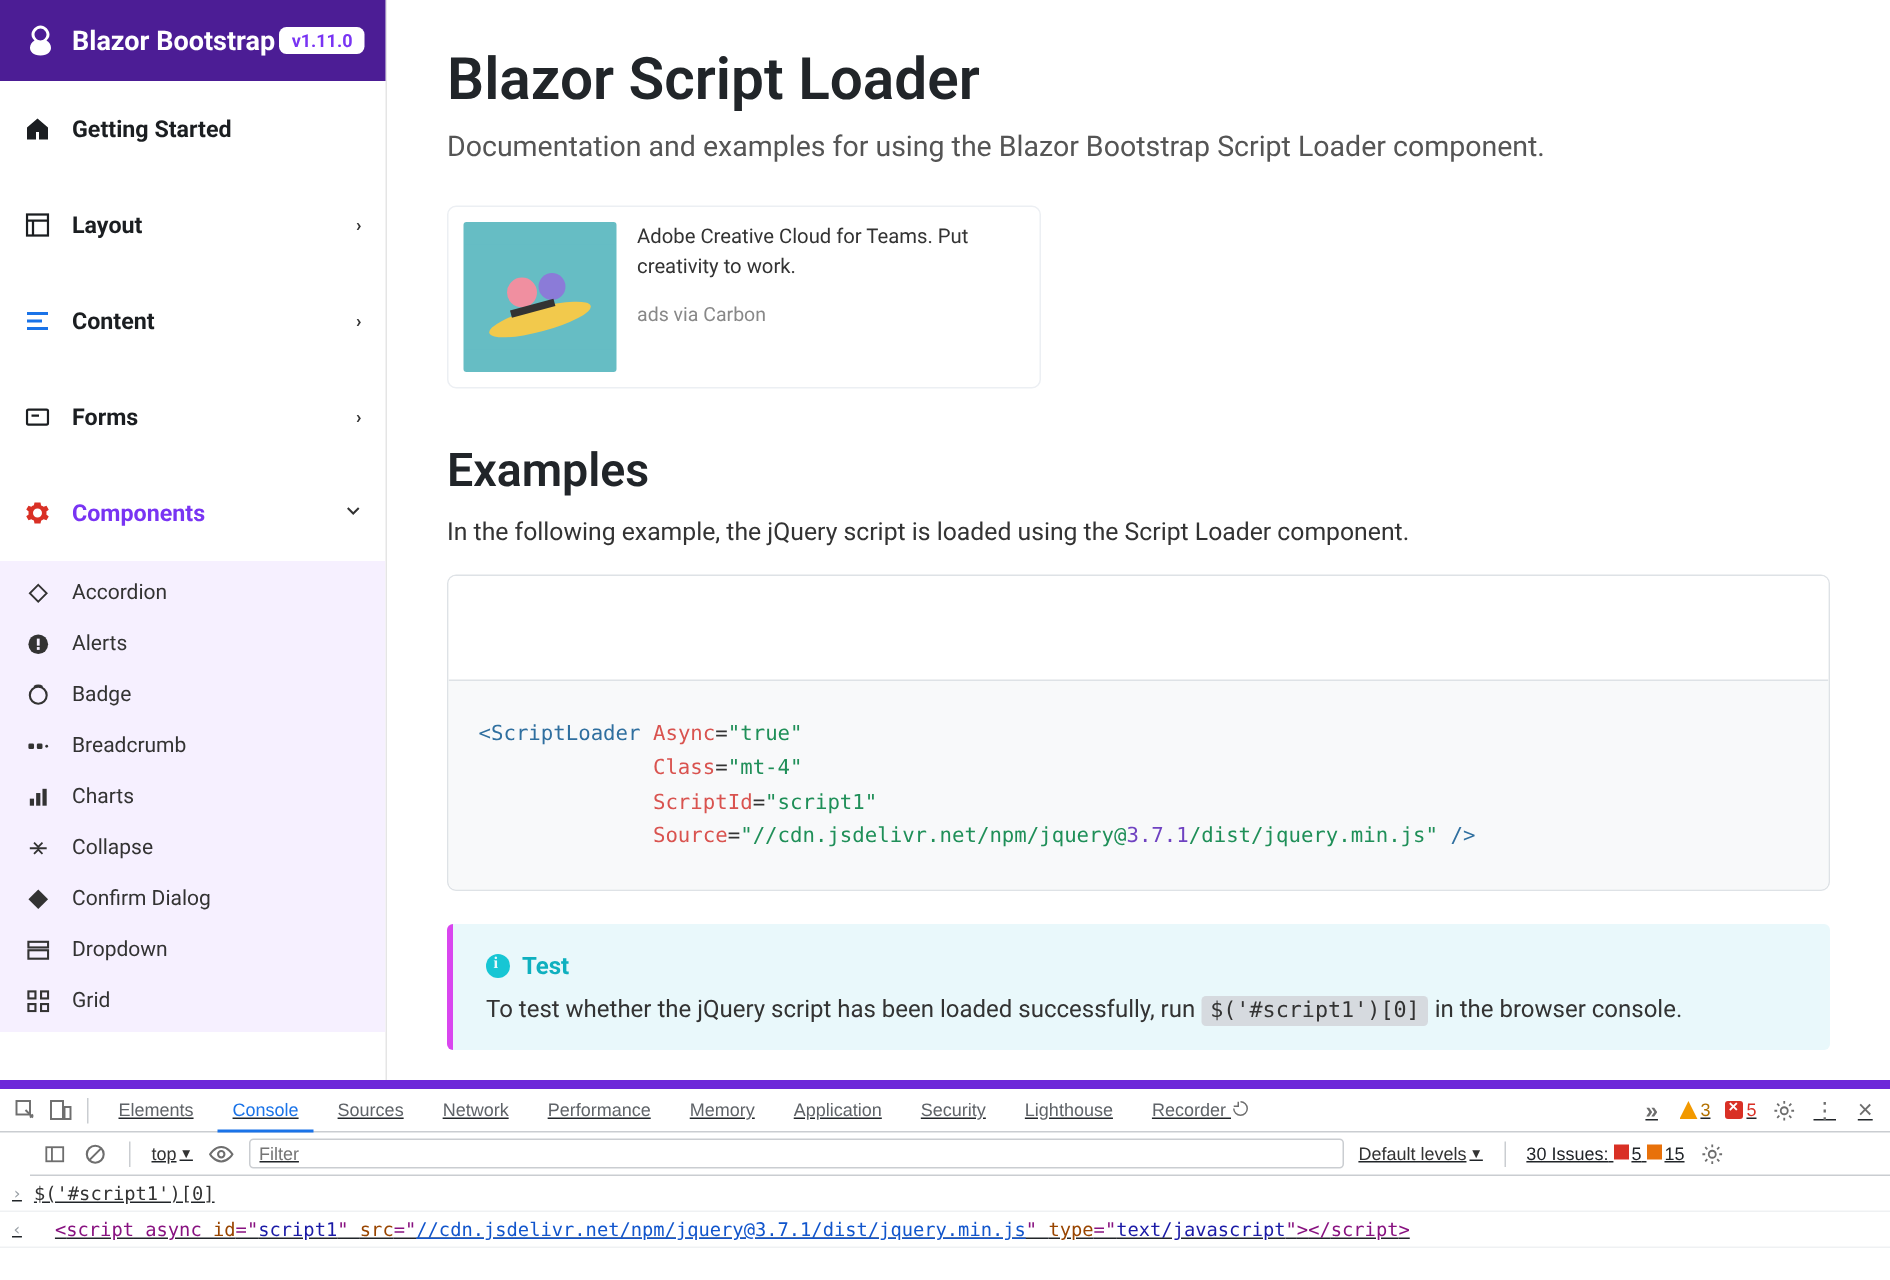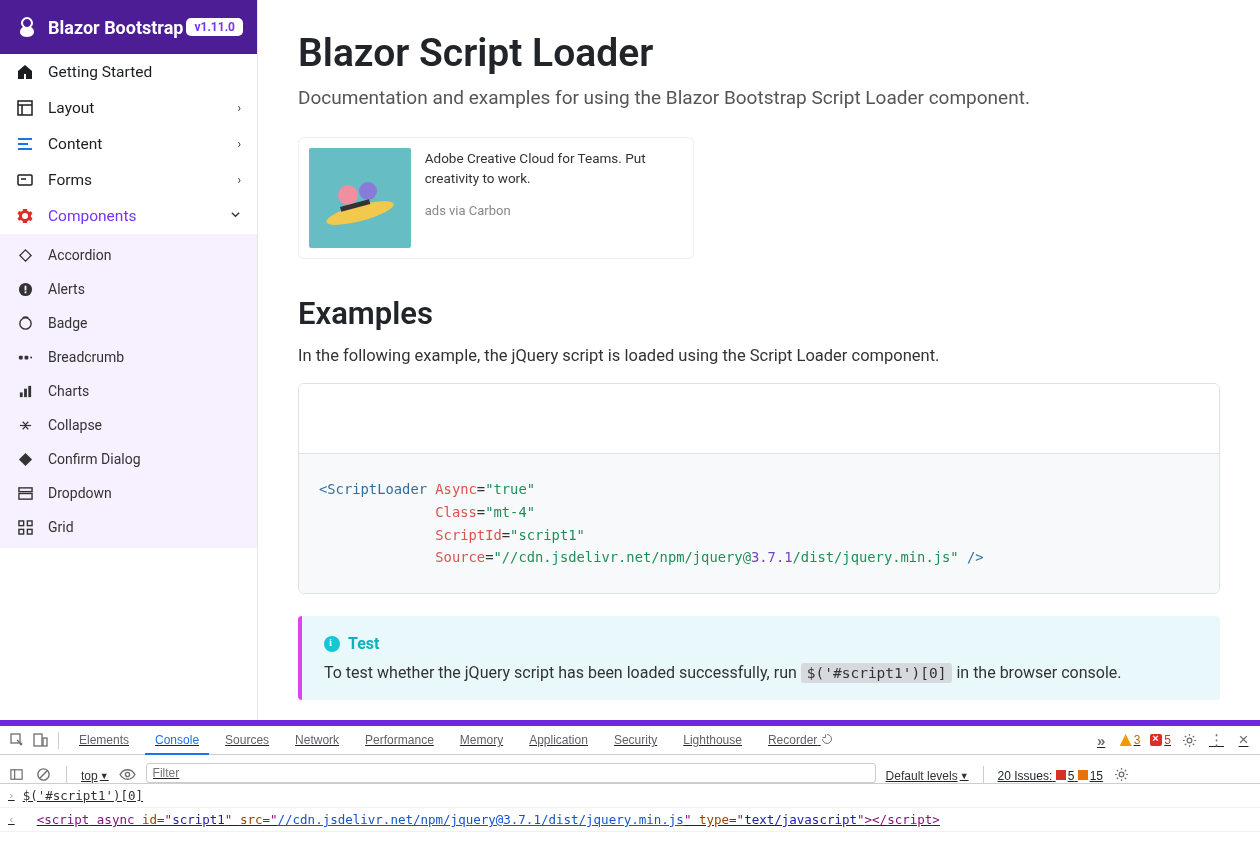--- a/index.html
+++ b/index.html
@@ -12,21 +12,21 @@
 .brand { background: #4c1d95; color: #fff; height: 54px; display: flex; align-items: center; padding: 0 14px; font-weight: 700; font-size: 18px; }
 .brand-icon { width: 26px; height: 26px; margin-right: 8px; display: inline-flex; align-items: center; justify-content: center; }
 .brand-title { flex: 1; }
 .version-badge { background: #fff; color: #7934f3; font-size: 12px; padding: 2px 8px; border-radius: 5px; font-weight: 700; }
 
 .nav-scroll { overflow-y: auto; flex: 1; scrollbar-width: thin; scrollbar-color: #cbb8f0 #f3eefe; }
 .nav-scroll::-webkit-scrollbar { width: 8px; }
 .nav-scroll::-webkit-scrollbar-thumb { background: #cbb8f0; border-radius: 4px; }
 .nav-scroll::-webkit-scrollbar-track { background: #f3eefe; }
 
-.nav-item { display: flex; align-items: center; padding: 9px 16px; font-size: 15.5px; font-weight: 400; color: #1b1e21; cursor: pointer; }
+.nav-item { display: flex; align-items: center; padding: 23px 16px; font-size: 15.5px; font-weight: 700; color: #1b1e21; cursor: pointer; }
 .nav-item .nav-icon { width: 18px; height: 18px; margin-right: 14px; display: inline-flex; align-items: center; justify-content: center; color: #1b1e21; }
 .nav-item .chev { margin-left: auto; color: #333; font-size: 12px; }
 .nav-item.header-active { color: #7934f3; }
 .nav-sub { background: #f6f0ff; padding: 4px 0; }
 .nav-sub .nav-item { font-weight: 400; font-size: 14px; color: #333; padding: 8px 16px; }
 .nav-sub .nav-item .nav-icon { color: #333; }
 
 
 .main { flex: 1; overflow-y: auto; padding: 30px 40px 10px 40px; }
 .page-title { font-size: 39px; font-weight: 600; margin-bottom: 10px; }
@@ -63,21 +63,21 @@
 .dt-sep { width: 1px; height: 17px; background: #cacdd1; margin: 0 4px; }
 .dt-tab { padding: 6px 10px; color: #5f6368; cursor: pointer; }
 .dt-tab.active { color: #1a73e8; border-bottom: 2px solid #1a73e8; margin-bottom: -1px; }
 .dt-right { margin-left: auto; display: flex; align-items: center; gap: 10px; }
 .badge-warn { color: #b37100; display: flex; align-items: center; gap: 2px; }
 .badge-err { color: #d93025; display: flex; align-items: center; gap: 2px; }
 .warn-ic { width: 12px; height: 12px; background: #f29900; clip-path: polygon(50% 0, 100% 100%, 0 100%); display: inline-block; }
 .err-ic { width: 12px; height: 12px; background: #d93025; display: inline-block; border-radius: 2px; position: relative; }
 .err-ic::after { content: "×"; color: #fff; font-size: 11px; position: absolute; top: -2px; left: 2px; font-weight: bold; }
 
-.dt-toolbar { display: flex; align-items: flex-end; height: 29px; border-bottom: 1px solid #cacdd1; padding: 0 8px; gap: 10px; }
+.dt-toolbar { display: flex; align-items: center; height: 29px; border-bottom: 1px solid #cacdd1; padding: 0 8px; gap: 10px; margin-left: 20px; }
 .dt-sel { font-size: 12px; color: #333; display: flex; align-items: center; gap: 2px; }
 .dt-filter { flex: 1; max-width: 730px; border: 1px solid #cacdd1; border-radius: 3px; height: 20px; padding: 0 6px; font-size: 12px; color: #aaa; }
 
 .dt-console { font-family: Consolas, monospace; font-size: 12.5px; }
 .dt-row { display: flex; align-items: center; padding: 4px 8px; border-bottom: 1px solid #eff1f3; }
 .dt-arrow { color: #9aa0a6; margin-right: 8px; font-size: 11px; }
 .dt-cmd { color: #333; }
 .dt-res .sc-tag { color: #881280; }
 .dt-res .sc-attr { color: #994500; }
 .dt-res .sc-val { color: #1a1aa6; }
@@ -357,21 +357,21 @@
           <path d="M1 8s2.5-4.5 7-4.5S15 8 15 8s-2.5 4.5-7 4.5S1 8 1 8z"></path>
           <circle cx="8" cy="8" r="2"></circle>
         </svg>
       </span>
     <input class="dt-filter" placeholder="Filter" style="">
     <span class="dt-sel">
         <span>Default levels</span> 
         <span style="font-size:9px">▼</span>
       </span>
     <span class="dt-sep"></span>
-    <span><span>20 Issues:</span> <span class="flag-red"></span><span>5</span> <span class="flag-orn"></span><span>15</span></span>
+    <span><span>30 Issues:</span> <span class="flag-red"></span><span>5</span> <span class="flag-orn"></span><span>15</span></span>
     <span class="dt-ic">
         <svg width="15" height="15" viewBox="0 0 16 16" fill="none" stroke="#6e6e6e" stroke-width="1.3">
           <circle cx="8" cy="8" r="2.5"></circle>
           <path d="M8 1v2M8 13v2M1 8h2M13 8h2M3 3l1.5 1.5M11.5 11.5L13 13M3 13l1.5-1.5M11.5 4.5L13 3"></path>
         </svg>
       </span>
   </div>
 
   <div class="dt-console">
     <div class="dt-row">

